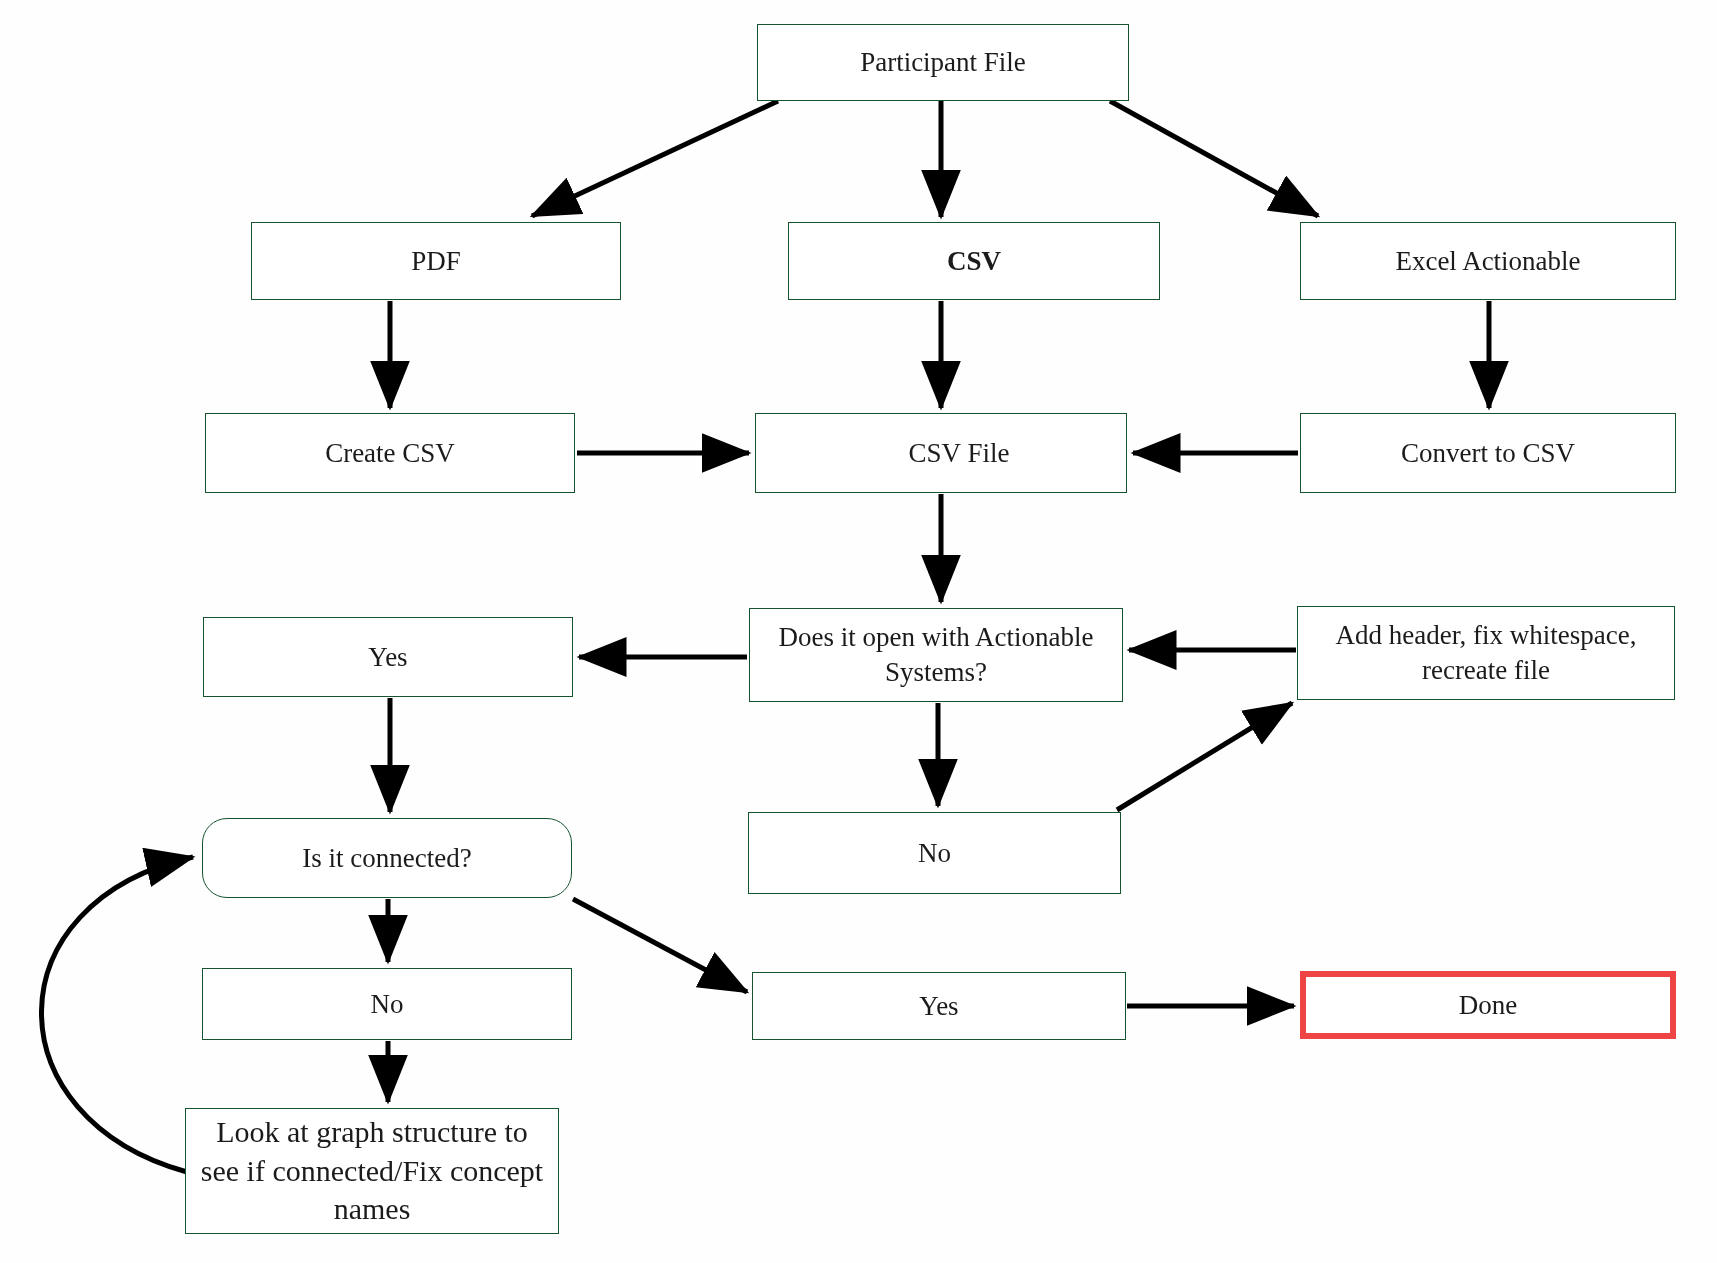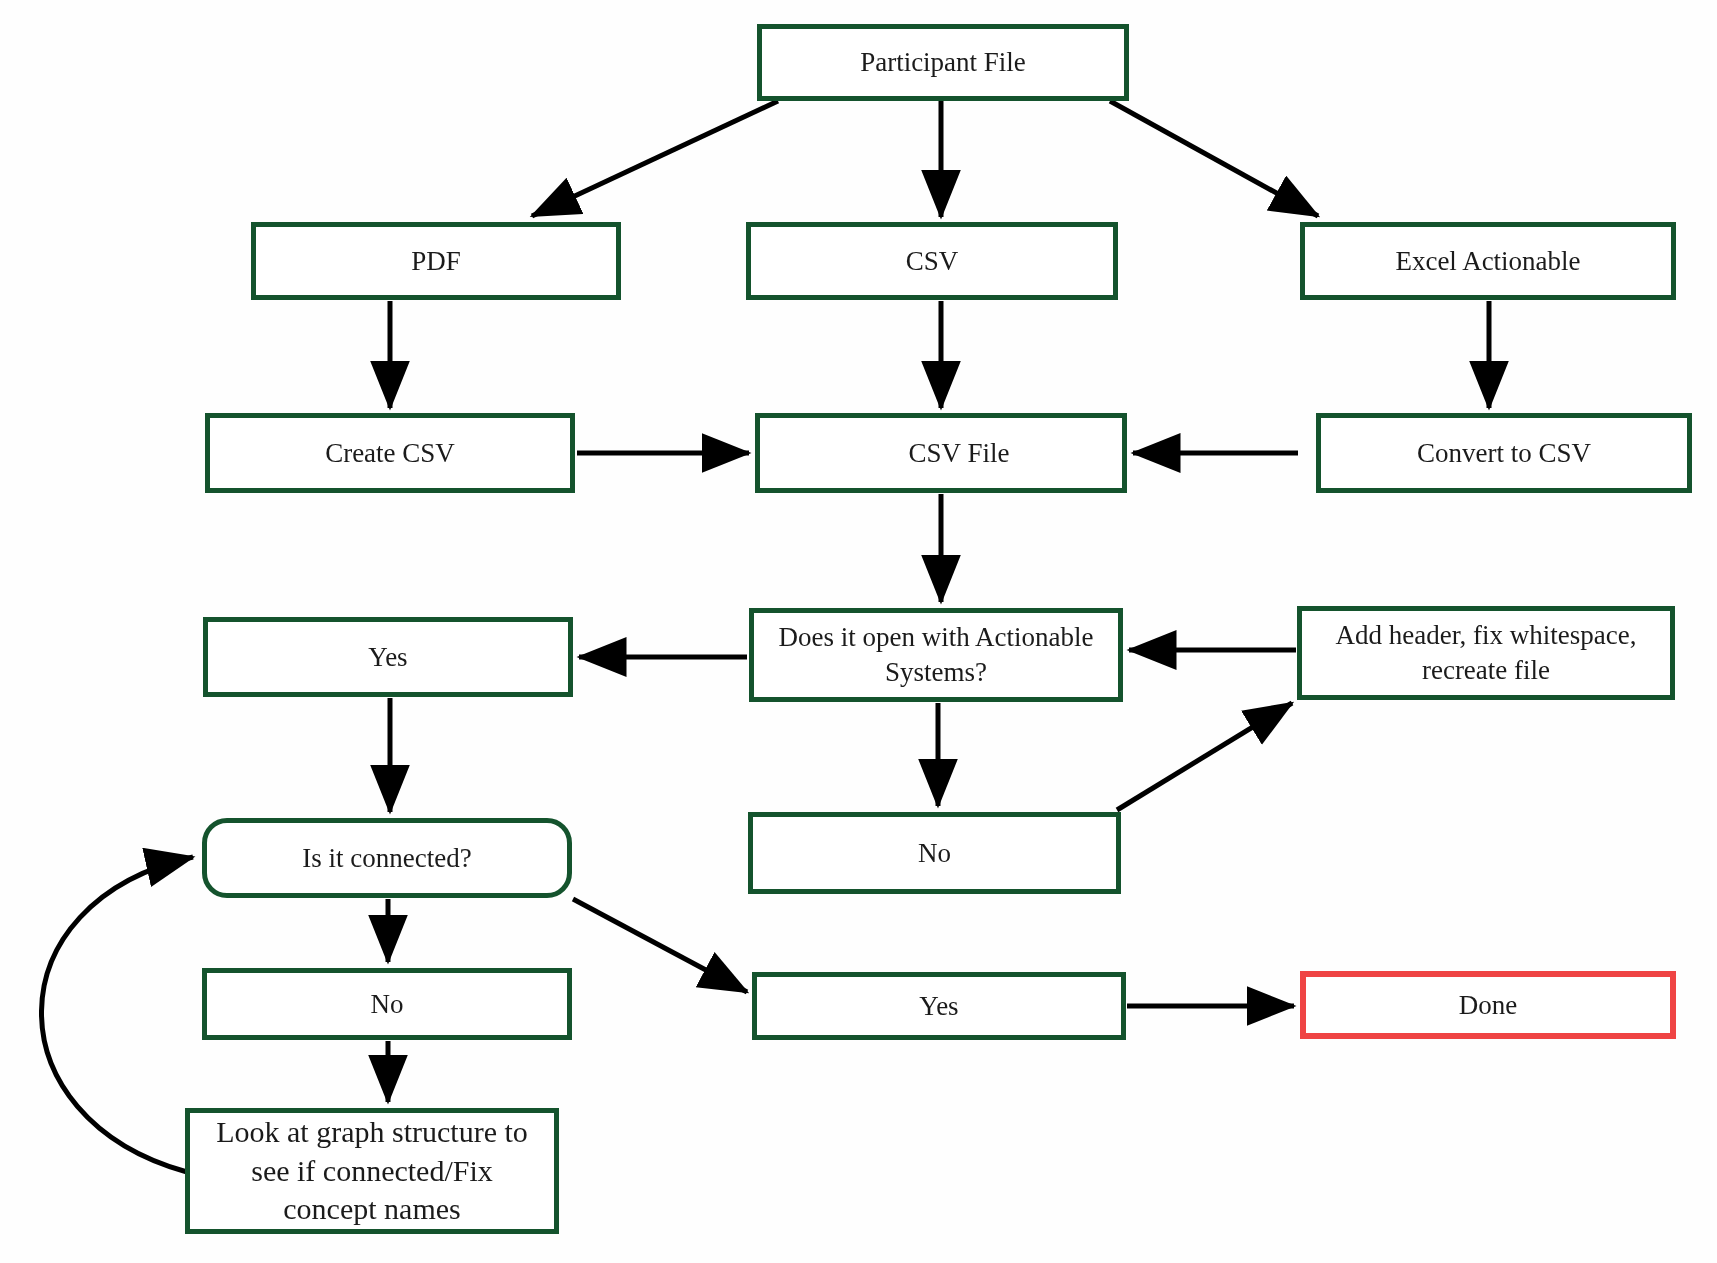--- a/index.html
+++ b/index.html
@@ -20,21 +20,21 @@
     left: 0;
     top: 0;
     width: 1717px;
     height: 1263px;
     z-index: 1;
   }
   .node {
     position: absolute;
     box-sizing: border-box;
     background: #ffffff;
-    border: 5px solid #14532d;
+    border: 1px solid #14532d;
     display: flex;
     align-items: center;
     justify-content: center;
     text-align: center;
     z-index: 2;
     color: #1b1b1b;
     font-size: 27px;
     line-height: 1.28;
   }
   .node span {
@@ -80,37 +80,37 @@
   </svg>
 
   <div class="node" style="left:757px; top:24px; width:372px; height:77px;">
     <span>Participant File</span>
   </div>
 
   <div class="node" style="left:205px; top:222px; width:370px; height:78px;margin-left:46px;">
     <span>PDF</span>
   </div>
 
-  <div class="node" style="left:746px; top:222px; width:372px; height:78px;">
+  <div class="node" style="left:788px; top:222px; width:372px; height:78px;font-weight:bold;">
     <span>CSV</span>
   </div>
 
   <div class="node" style="left:1300px; top:222px; width:376px; height:78px;">
     <span>Excel Actionable</span>
   </div>
 
   <div class="node" style="left:205px; top:413px; width:370px; height:80px;">
     <span>Create CSV</span>
   </div>
 
   <div class="node" style="left:755px; top:413px; width:372px; height:80px;padding-left:36px;">
     <span>CSV File</span>
   </div>
 
-  <div class="node" style="left:1300px; top:413px; width:376px; height:80px;margin-left:16px;">
+  <div class="node" style="left:1300px; top:413px; width:376px; height:80px;">
     <span>Convert to CSV</span>
   </div>
 
   <div class="node" style="left:203px; top:617px; width:370px; height:80px;">
     <span>Yes</span>
   </div>
 
   <div class="node" style="left:749px; top:608px; width:374px; height:94px;">
     <span>Does it open with Actionable Systems?</span>
   </div>

